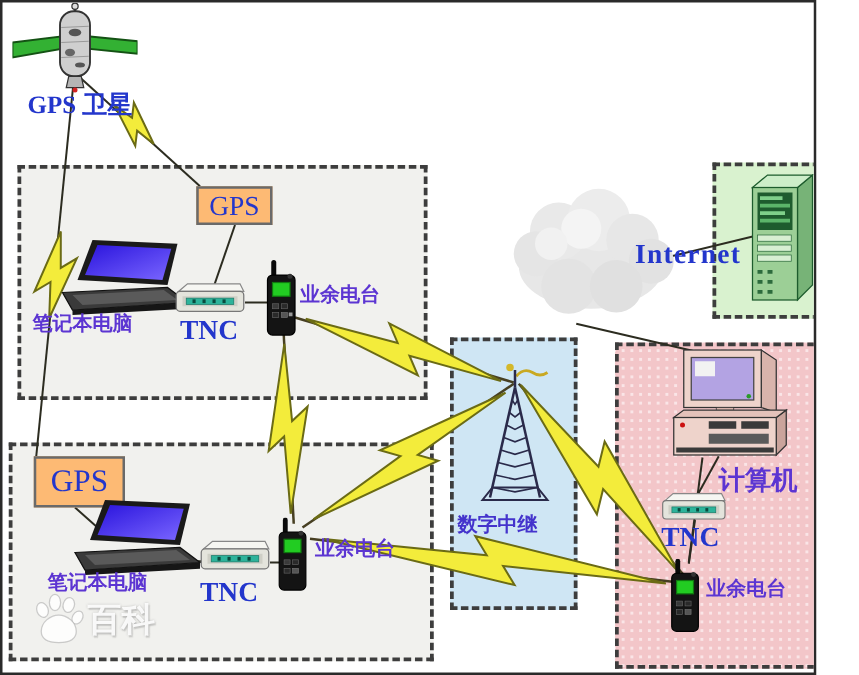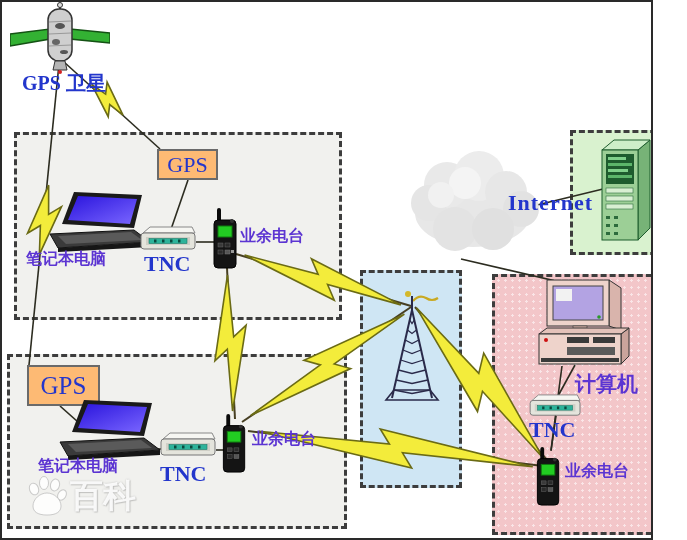--- a/index.html
+++ b/index.html
@@ -31,21 +31,21 @@
   .wire{stroke:#2c2c20;stroke-width:1.6;fill:none;}
   .wire2{stroke:#473f22;stroke-width:2;fill:none;}
   .bolt{fill:#f3ec3b;stroke:#6b6b15;stroke-width:1.6;}
   .watermark{
     position:absolute;z-index:5;display:flex;align-items:center;gap:2px;
     color:rgba(255,255,255,.92);opacity:.9;
     text-shadow:0 0 2px rgba(140,140,140,.55), 1px 1px 1px rgba(120,120,120,.35);
     font-family:"Liberation Sans",sans-serif;font-weight:bold;
   }
   .wm-bai{font-size:40px;letter-spacing:1px;}
-  .wm-ke{font-size:33px;}
+  .wm-ke{font-size:27px;}
 </style>
 </head>
 <body>
 
 <div class="stage">
 
   <div class="gbox gray" style="left:12px;top:130px;width:328px;height:188px;"></div>
   <div class="gbox gray" style="left:5px;top:352px;width:340px;height:175px;"></div>
   <div class="gbox blue" style="left:358px;top:268px;width:102px;height:218px;"></div>
   <div class="gbox green" style="left:568px;top:128px;width:113px;height:125px;"></div>
@@ -217,20 +217,21 @@
       <path d="M27.5,44 L32,47.5 L36.5,44" stroke="#2a2a4a" stroke-width="1.3" fill="none"></path>
       <path d="M25.2,54 L32,57.5 L38.8,54" stroke="#2a2a4a" stroke-width="1.3" fill="none"></path>
       <path d="M23,64 L32,67.5 L41,64" stroke="#2a2a4a" stroke-width="1.3" fill="none"></path>
       <path d="M20.7,74 L32,77.5 L43.3,74" stroke="#2a2a4a" stroke-width="1.3" fill="none"></path>
       <path d="M18.4,84 L32,87.5 L45.6,84" stroke="#2a2a4a" stroke-width="1.3" fill="none"></path>
       <path d="M16.2,94 L32,97.5 L47.8,94" stroke="#2a2a4a" stroke-width="1.3" fill="none"></path>
       <path d="M14,104 L32,107.5 L50,104" stroke="#2a2a4a" stroke-width="1.3" fill="none"></path>
       <polygon points="14,104 50,104 58,114 6,114" fill="none" stroke="#2a2a4a" stroke-width="1.6"></polygon>
     </svg>
   </div>
+  <div class="lbl cjk" style="left:364px;top:408px;color:#4433cc;">数字中继</div>
 
   <div class="dev" style="left:403px;top:143px;">
     <svg width="140" height="120" viewBox="0 0 140 120">
       <ellipse cx="68" cy="68" rx="58" ry="34" fill="#e7e7e7"></ellipse>
       <circle cx="42" cy="40" r="23" fill="#e9e9e9"></circle>
       <circle cx="74" cy="31" r="25" fill="#ececec"></circle>
       <circle cx="101" cy="47" r="21" fill="#e7e7e7"></circle>
       <circle cx="24" cy="58" r="18" fill="#e5e5e5"></circle>
       <circle cx="116" cy="64" r="18" fill="#e2e2e2"></circle>
       <circle cx="50" cy="84" r="22" fill="#e3e3e3"></circle>

